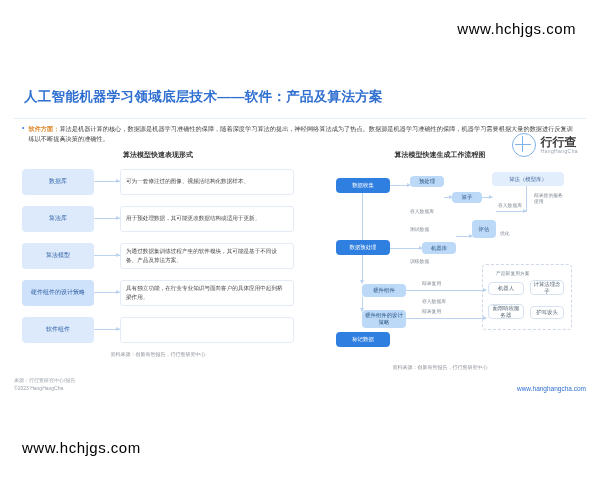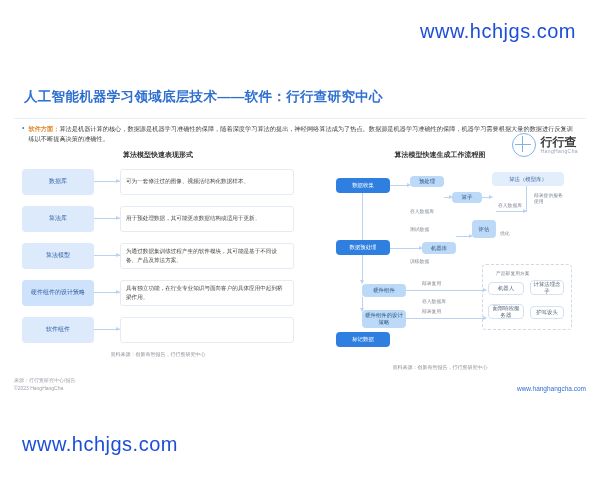--- a/index.html
+++ b/index.html
@@ -2,21 +2,21 @@
 <html><head>
 <meta charset="utf-8">
 <style>
   html,body{margin:0;padding:0;}
   body{
     width:600px;height:480px;background:#ffffff;
     font-family:"Liberation Sans","DejaVu Sans",sans-serif;
     overflow:hidden;position:relative;
   }
   .watermark{
-    position:absolute;color:#1d4ed8;font-size:20px;letter-spacing:.5px;
+    position:absolute;color:#000000;font-size:15px;letter-spacing:.5px;
     background:rgba(255,255,255,.55);padding:2px 6px;
   }
   .wm-top{right:18px;top:18px;}
   .wm-bottom{left:16px;bottom:22px;}
 
   .slide{
     position:absolute;left:14px;top:84px;width:572px;height:300px;
     background:#ffffff;
   }
   .title-bar{
@@ -117,21 +117,21 @@
 </style>
 </head>
 <body>
 
 <div class="watermark wm-top">www.hchjgs.com</div>
 <div class="watermark wm-bottom">www.hchjgs.com</div>
 
 <div class="slide">
 
   <div class="title-bar">
-    <div class="title">人工智能机器学习领域底层技术——软件：行行查研究中心</div>
+    <div class="title">人工智能机器学习领域底层技术——软件：产品及算法方案</div>
     <div class="logo">
       <div class="logo-mark"></div>
       <div class="logo-text">
         <div class="logo-cn">行行查</div>
         <div class="logo-en">HangHangCha</div>
       </div>
     </div>
   </div>
 
   <div class="intro">

